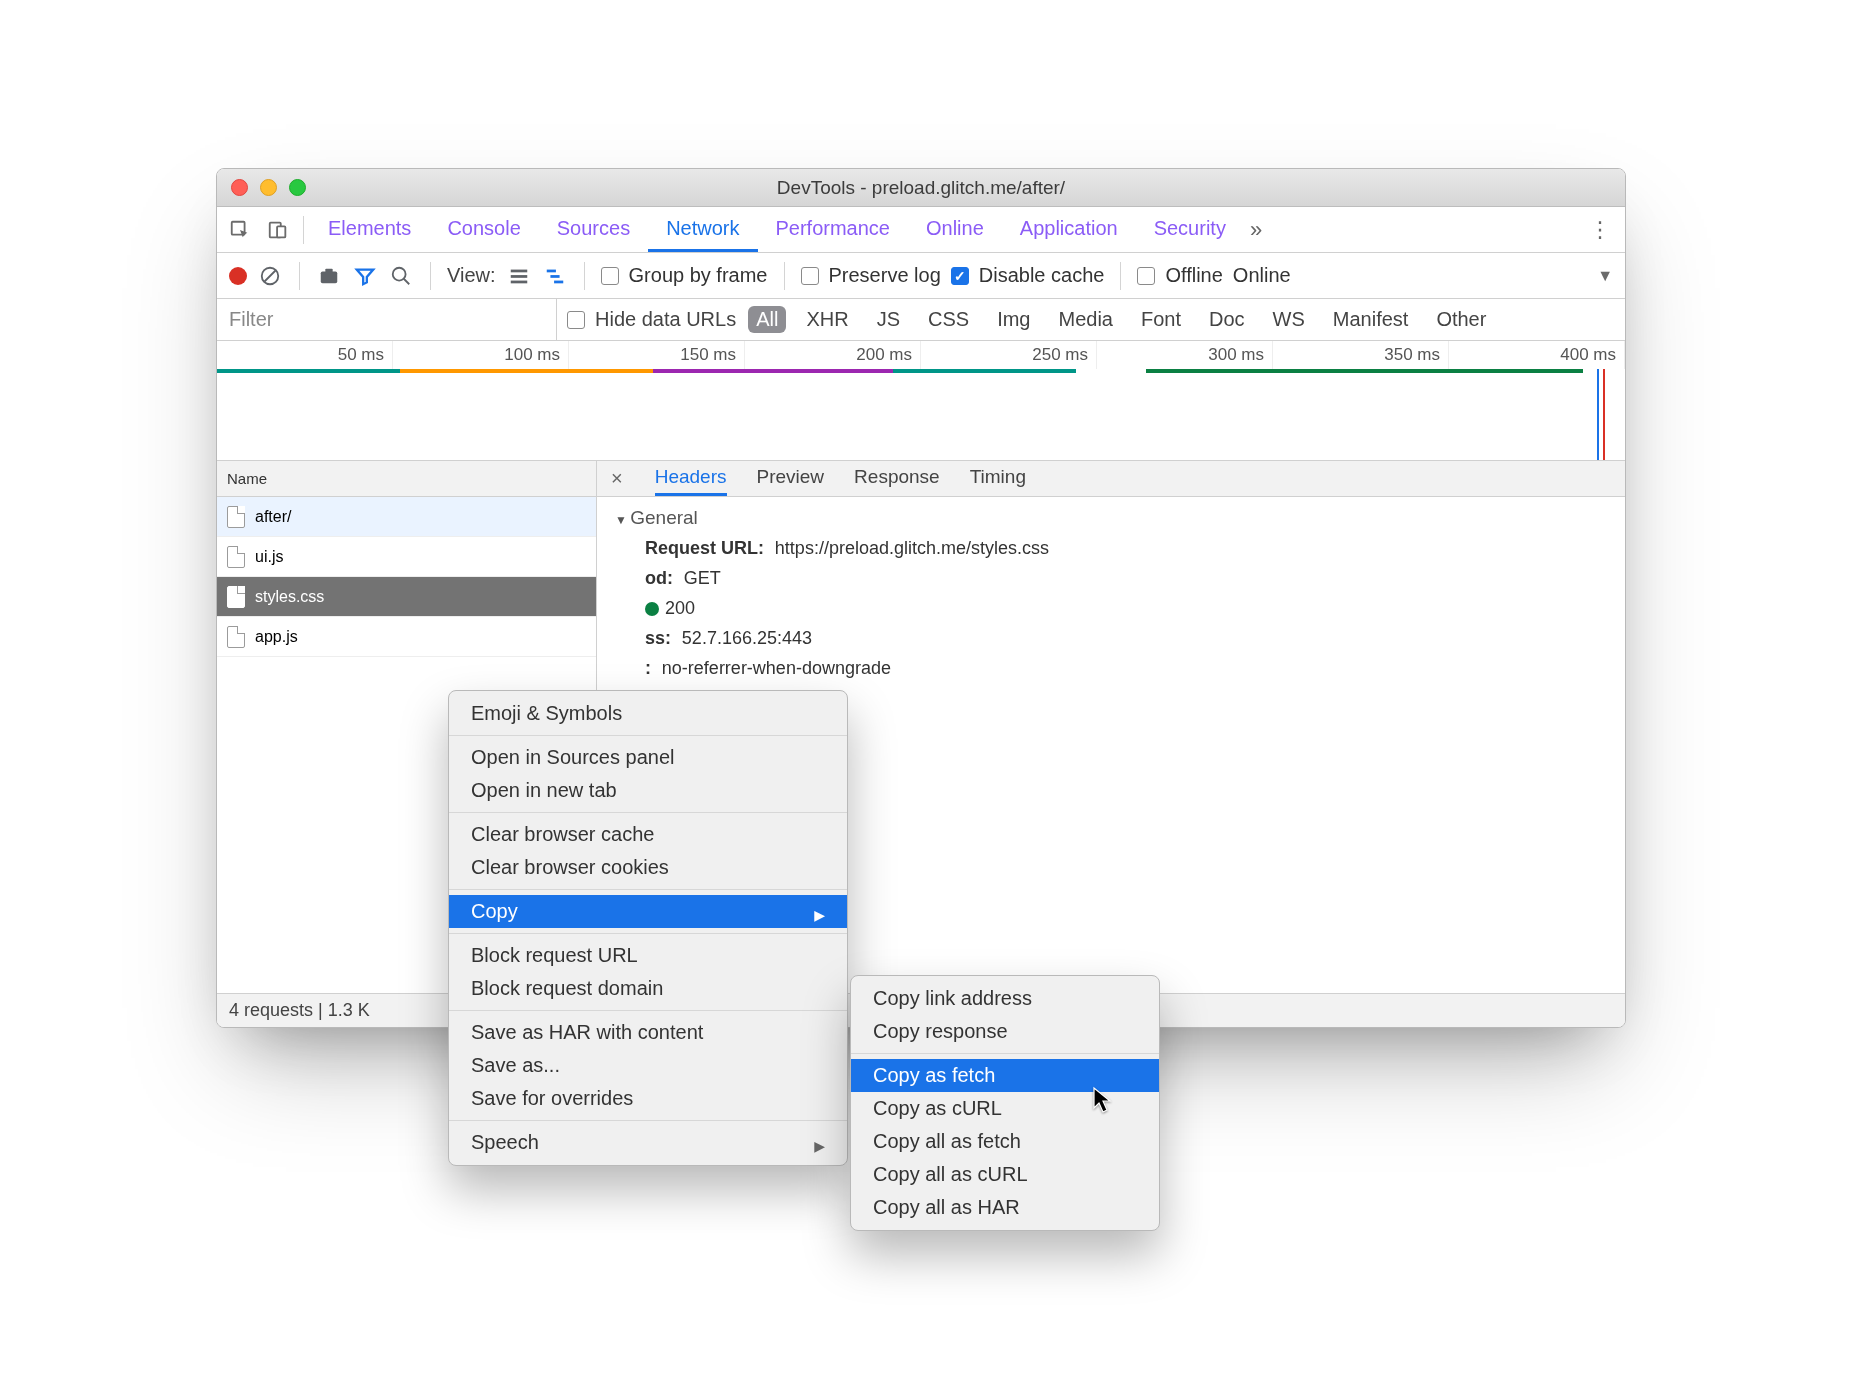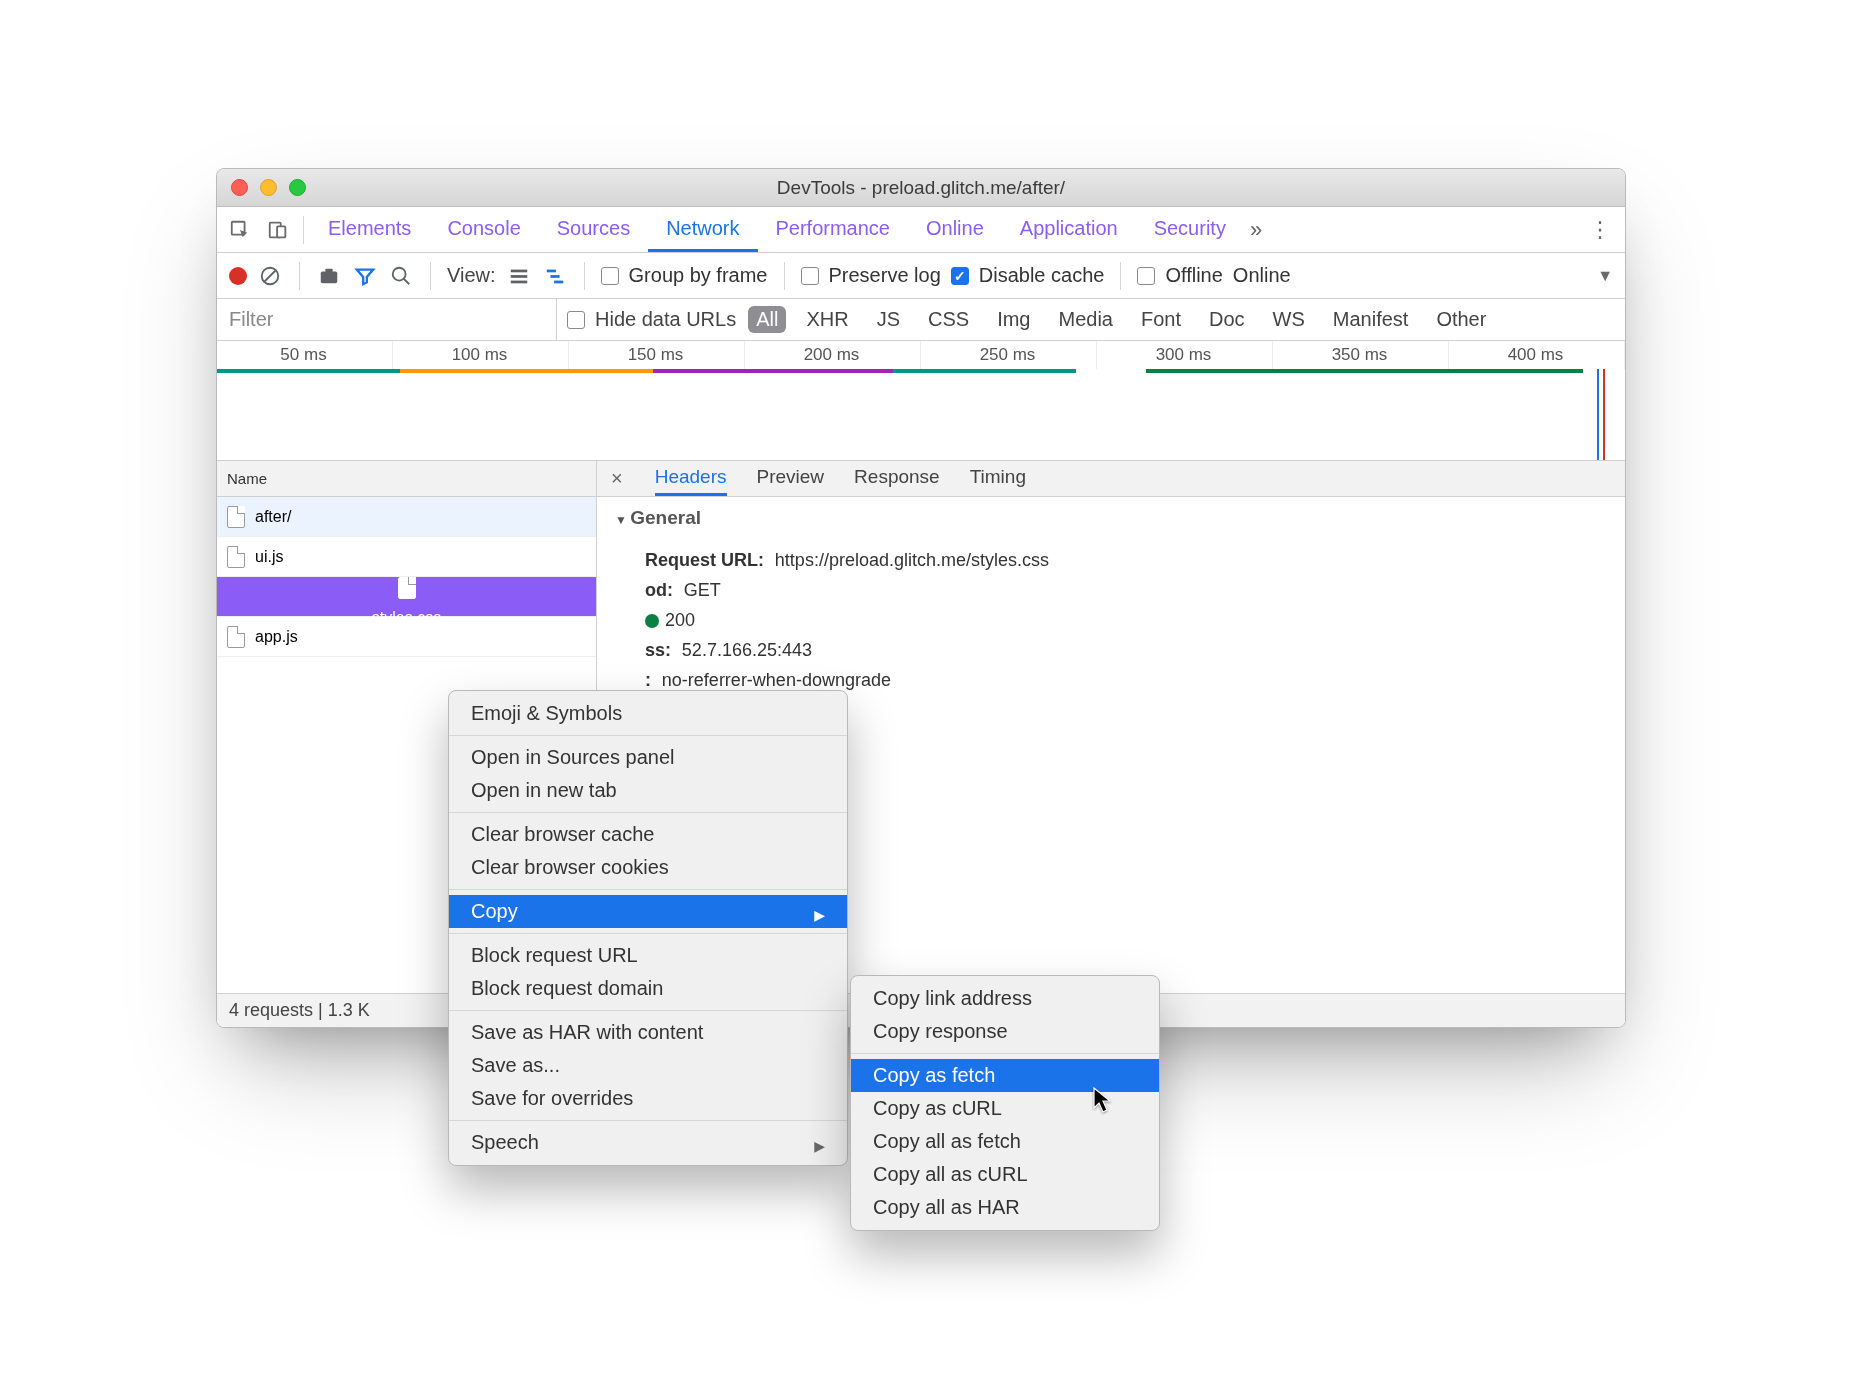--- a/index.html
+++ b/index.html
@@ -41,41 +41,41 @@
   
   .filter-row{ height:42px; border-bottom:1px solid #d0d0d0; display:flex; align-items:center; font-size:20px; color:#444;}
   .filter-input{ width:340px; height:100%; border:none; border-right:1px solid #d0d0d0; padding:0 12px; font-size:20px; color:#888; background:#fff;}
   .filter-input::placeholder{color:#888;}
   .filter-chips{ display:flex; align-items:center; gap:12px; padding:0 10px; flex:1;}
   .chip{ padding:2px 8px; border-radius:6px; cursor:pointer;}
   .chip.all{ background:#8e8e93; color:#fff;}
   
   .timeline{ height:120px; border-bottom:1px solid #d0d0d0; position:relative; background:#fff;}
   .timeline-ticks{ height:28px; display:flex; font-size:17px; color:#555;}
-  .tick{ flex:1; position:relative; text-align:center; padding-right:2px; border-right:1px solid #eee;}
+  .tick{ flex:1; position:relative; text-align:right; padding-right:8px; border-right:1px solid #eee;}
   .tick span{ position:relative; top:4px;}
   .waterfall{ position:absolute; left:0; right:0; top:28px; height:4px;}
   .bar{ position:absolute; height:4px; top:0;}
   
   .split{ display:flex; height:calc(100% - 38px - 46px - 46px - 42px - 120px - 34px);}
   .left{ width:380px; border-right:1px solid #d0d0d0; display:flex; flex-direction:column;}
   .left-header{ height:36px; border-bottom:1px solid #d0d0d0; display:flex; align-items:center; padding:0 10px; font-size:15px; background:#f2f2f2; color:#333;}
   .req-list{ flex:1; overflow:auto;}
   .req-item{ height:40px; display:flex; align-items:center; gap:10px; padding:0 10px; font-size:16px; border-bottom:1px solid #eee; cursor:pointer;}
   .req-item.alt{ background:#eaf3ff;}
-  .req-item.selected{ background:#8b5cf6; color:#fff;flex-direction:column;}
+  .req-item.selected{ background:#737373; color:#fff;}
   .file-icon{ width:18px; height:22px; border:1.5px solid #9b9b9b; border-radius:2px; position:relative; background:#fff; flex:0 0 auto;}
   .file-icon::before{content:""; position:absolute; right:-1px; top:-1px; width:7px; height:7px; background:#fff; border-left:1.5px solid #9b9b9b; border-bottom:1.5px solid #9b9b9b;}
   .right{ flex:1; display:flex; flex-direction:column;}
   .detail-tabs{ height:36px; border-bottom:1px solid #d0d0d0; display:flex; align-items:center; gap:26px; padding:0 8px; font-size:19px; background:#f2f2f2;}
   .close-x{ font-size:20px; color:#666; cursor:pointer; padding:0 6px;}
   .dtab{ cursor:pointer; height:100%; display:flex; align-items:center; color:#444; border-bottom:3px solid transparent;}
   .dtab.active{ color:#1a73e8; border-bottom:3px solid #1a73e8;}
   .detail-body{ flex:1; padding:10px 18px; font-size:19px; color:#333; background:#fff;}
-  .section-title{ font-weight:700; color:#555; margin-bottom:20px;}
+  .section-title{ font-weight:400; color:#555; margin-bottom:8px;}
   .section-title::before{content:"▼ "; font-size:12px; color:#555;}
   .kv{ margin-left:30px; margin-bottom:8px; font-family: ui-monospace, Menlo, monospace; font-size:18px;}
   .kv b{ font-family: -apple-system, sans-serif; font-weight:600;}
   .status-dot{ display:inline-block; width:14px; height:14px; border-radius:50%; background:#0b8043; margin-right:6px; vertical-align:middle;}
   
   .statusbar{ height:34px; border-top:1px solid #d0d0d0; display:flex; align-items:center; padding:0 12px; font-size:18px; color:#444; background:#f2f2f2;}
   
   .ctx{ position:absolute; background:#f0f0f0; border:1px solid #b9b9b9; border-radius:8px;
     box-shadow:0 24px 48px rgba(0,0,0,0.28); padding:6px 0; font-size:20px; color:#333;}
   .ctx .item{ padding:5px 22px; display:flex; align-items:flex-end; justify-content:space-between; cursor:default;}

